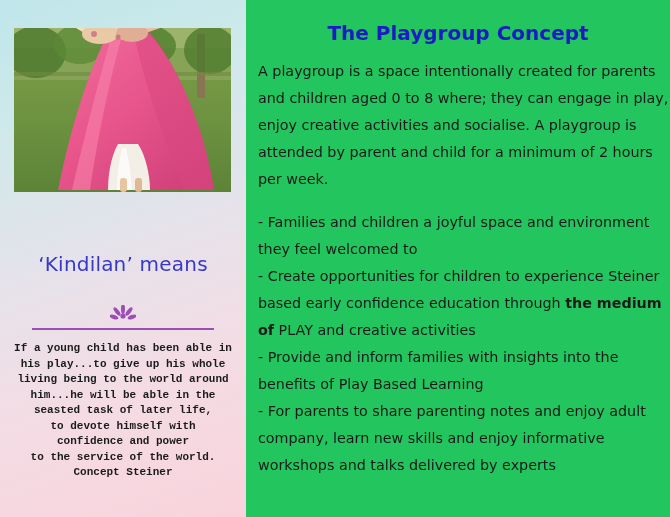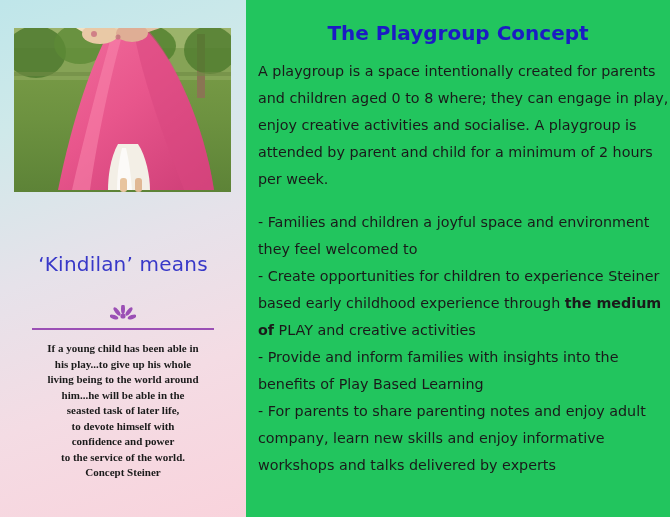--- a/index.html
+++ b/index.html
@@ -71,21 +71,21 @@
     background: #9b4fb5;
     margin: 0 auto;
   }
   .quote {
     position: absolute;
     left: 10px;
     top: 341px;
     width: 226px;
     text-align: center;
     color: #1b1b1b;
-    font-family: Liberation Serif, serif;
+    font-family: Liberation Mono, monospace;
     font-weight: bold;
     font-size: 11px;
     line-height: 15.5px;
   }
   .quote .author {
     display: block;
   }
 
   
   .right-col {
@@ -212,19 +212,19 @@
     </div>
   </div>
 
   <div class="right-col">
     <div class="heading">The Playgroup Concept</div>
 
     <div class="body-text">
       <div>A playgroup is a space intentionally created for parents and children aged 0 to 8 where; they can engage in play, enjoy creative activities and socialise. A playgroup is attended by parent and child  for a minimum of 2 hours per week.</div>
       <div class="para-gap"></div>
       <div>- Families and children a joyful space and environment they feel welcomed to</div>
-      <div><span>- Create opportunities for children to experience Steiner based early childhood experience through </span><span class="bold-inline">the medium of</span><span> PLAY and creative activities</span></div>
+      <div><span>- Create opportunities for children to experience Steiner based early confidence education through </span><span class="bold-inline">the medium of</span><span> PLAY and creative activities</span></div>
       <div>- Provide and inform families with insights into the benefits of Play Based Learning</div>
       <div>- For parents to share parenting notes and enjoy adult company, learn new skills and enjoy informative workshops and talks delivered by experts</div>
     </div>
   </div>
 
 </div>
 
 </body></html>

